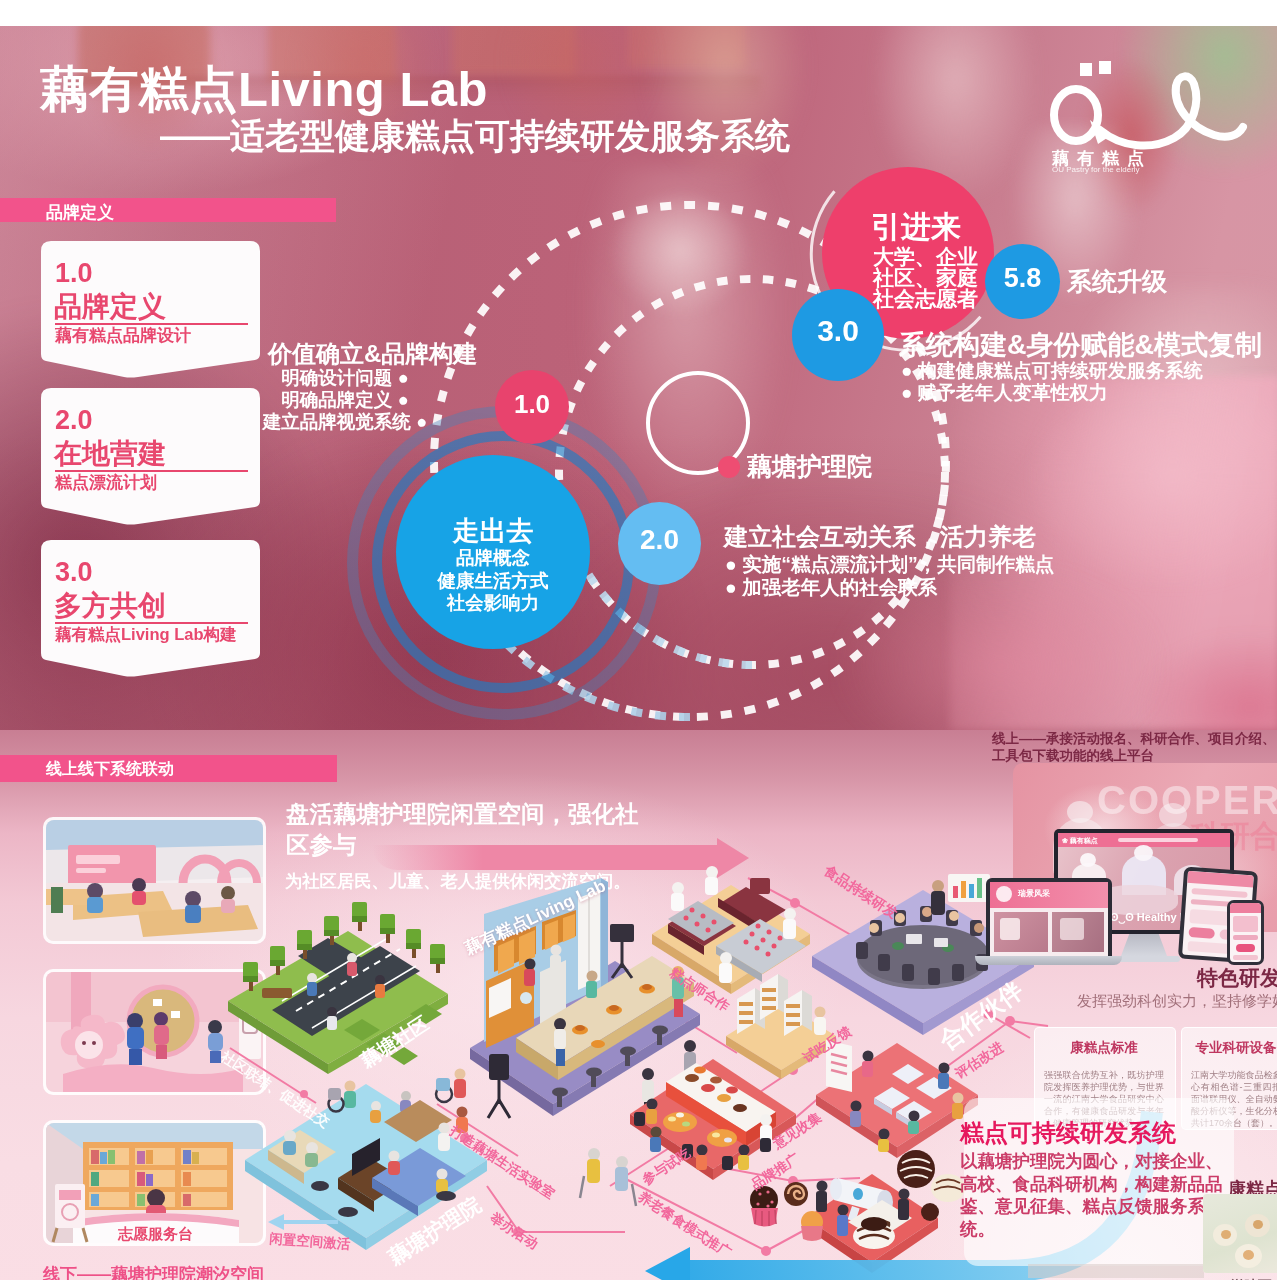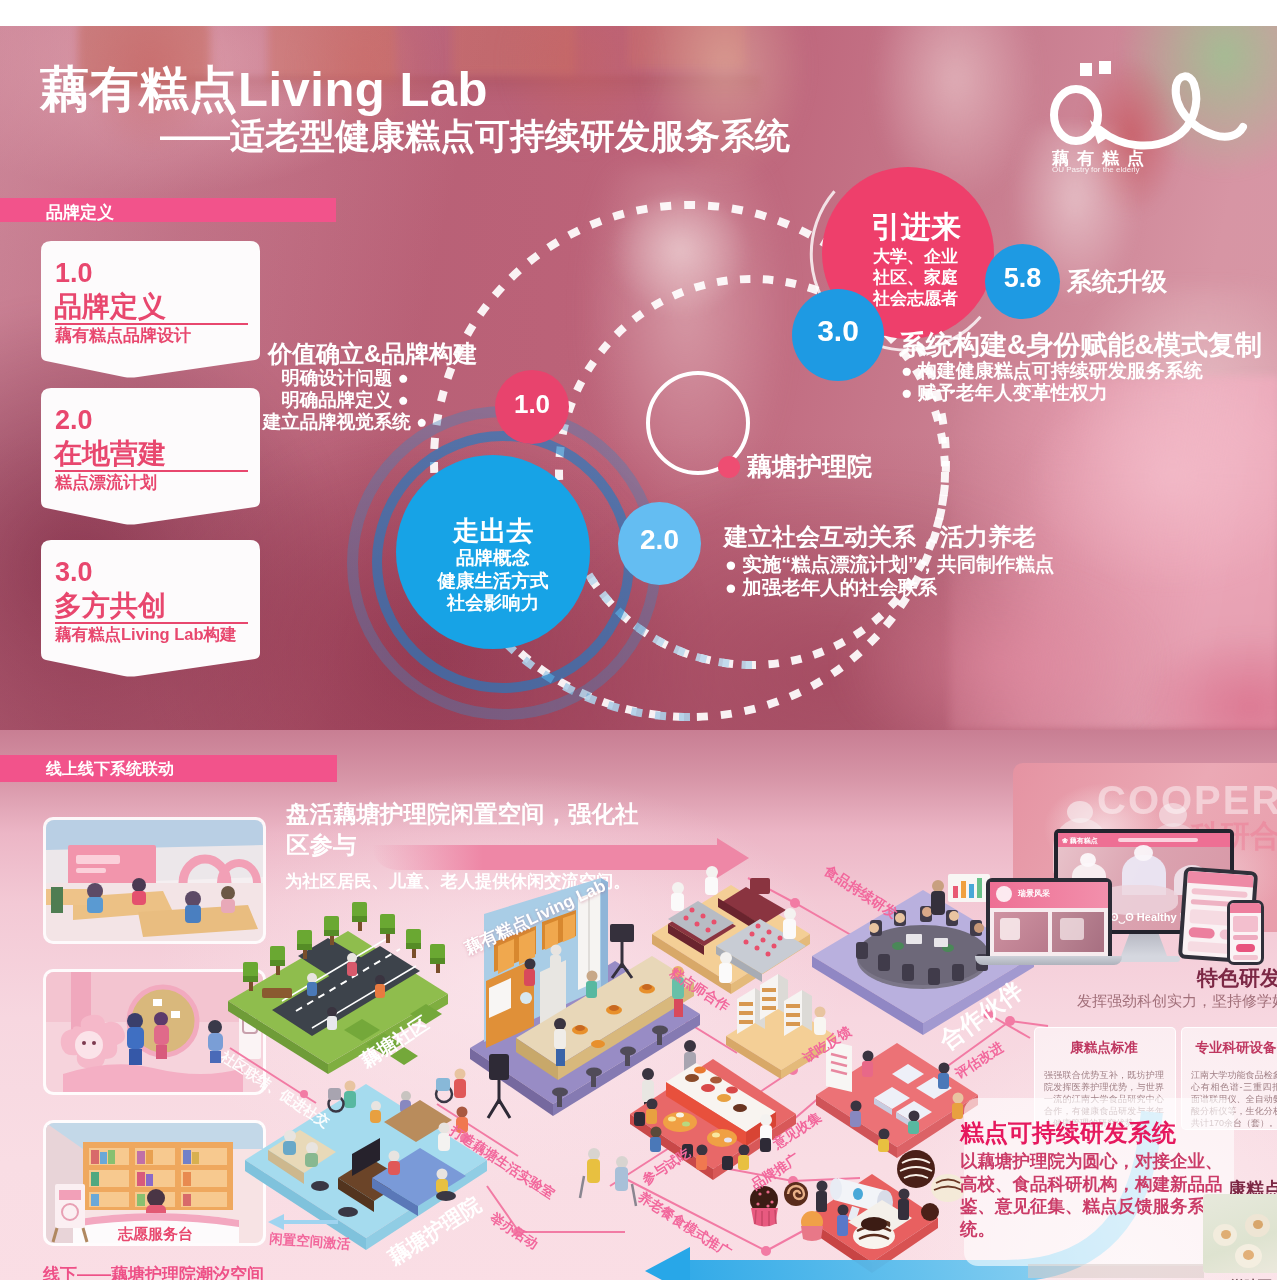--- a/index.html
+++ b/index.html
@@ -98,21 +98,21 @@
 </svg>
 
 <div class="abs" style="left:347px;top:380px;width:292px;height:292px;border-radius:50%;border:11px solid rgba(70,130,185,.40);"></div>
 <div class="abs" style="left:372px;top:405px;width:242px;height:242px;border-radius:50%;border:10px solid rgba(32,125,195,.65);"></div>
 <div class="abs" style="left:396px;top:429px;width:194px;height:194px;border-radius:50%;background:#17a3e6;"></div>
 <div class="abs b w nw" style="left:398px;top:487px;width:190px;text-align:center;font-size:27px;">走出去</div>
 <div class="abs w" style="left:398px;top:521px;width:190px;text-align:center;font-size:18.5px;font-weight:bold;line-height:22.5px;">品牌概念<br>健康生活方式<br>社会影响力</div>
 
 <div class="abs" style="left:822px;top:141px;width:172px;height:172px;border-radius:50%;background:#ee3f6b;"></div>
 <div class="abs b w nw" style="left:871px;top:181px;font-size:30px;">引进来</div>
-<div class="abs w" style="left:873px;top:220px;font-size:17px;font-weight:bold;line-height:21px;">大学、企业<br>社区、家庭<br>社会志愿者</div>
+<div class="abs w" style="left:873px;top:220px;font-size:21px;font-weight:bold;line-height:21px;">大学、企业<br>社区、家庭<br>社会志愿者</div>
 
 <div class="abs" style="left:495px;top:344px;width:74px;height:74px;border-radius:50%;background:#e8436d;"></div>
 <div class="abs b w nw" style="left:495px;top:363px;width:74px;text-align:center;font-size:26px;">1.0</div>
 <div class="abs" style="left:618px;top:476px;width:83px;height:83px;border-radius:50%;background:#64bdf2;"></div>
 <div class="abs b w nw" style="left:618px;top:498px;width:83px;text-align:center;font-size:28px;">2.0</div>
 <div class="abs" style="left:792px;top:263px;width:92px;height:92px;border-radius:50%;background:#1e9ae3;"></div>
 <div class="abs b w nw" style="left:792px;top:288px;width:92px;text-align:center;font-size:30px;">3.0</div>
 <div class="abs" style="left:985px;top:218px;width:75px;height:75px;border-radius:50%;background:#1e9ae3;"></div>
 <div class="abs b w nw" style="left:985px;top:237px;width:75px;text-align:center;font-size:27px;">5.8</div>
 
@@ -253,20 +253,21 @@
         <line x1="40" y1="108" x2="44" y2="122" stroke="#b08860" stroke-width="3"></line>
   </g>
 </svg>
 <div class="abs b nw" style="left:43px;top:1237px;font-size:17px;color:#ee5087;">线下——藕塘护理院潮汐空间</div>
 
 <div class="abs" style="left:372px;top:819px;width:346px;height:25px;background:linear-gradient(90deg,rgba(240,130,160,0) 0%,#ee87a6 32%,#ee87a6 100%);border-radius:0 0 0 25px;"></div>
 <div class="abs" style="left:717px;top:812px;width:0;height:0;border-left:32px solid #ee87a6;border-top:20px solid transparent;border-bottom:20px solid transparent;"></div>
 <div class="abs b w" style="left:286px;top:773px;width:370px;font-size:23.5px;line-height:31px;">盘活藕塘护理院闲置空间，强化社区参与</div>
 <div class="abs b w nw" style="left:285px;top:843px;font-size:17.3px;">为社区居民、儿童、老人提供休闲交流空间。</div>
 
+<div class="abs b nw" style="left:992px;top:704px;font-size:13.5px;line-height:17px;color:#7c2845;">线上——承接活动报名、科研合作、项目介绍、<br>工具包下载功能的线上平台</div>
 
 <svg class="abs" style="left:0;top:820px;" width="1280" height="460" viewBox="0 820 1280 460" fill="none">
 
   <g stroke="#f27ba4" stroke-width="2">
     <polyline points="230,1022 316,1077"></polyline>
     <polyline points="437,1078 518,1130"></polyline>
     <polyline points="487,1160 519,1206 625,1206"></polyline>
     <polyline points="600,982 664,982 737,1027"></polyline>
     <polyline points="748,852 795,877 858,913"></polyline>
     <polyline points="826,1010 793,1044 757,1068"></polyline>

